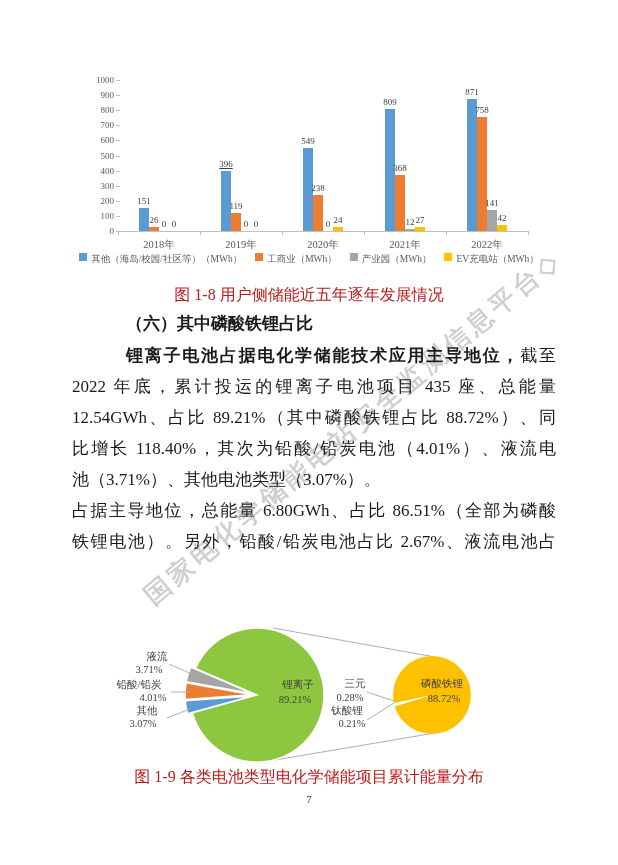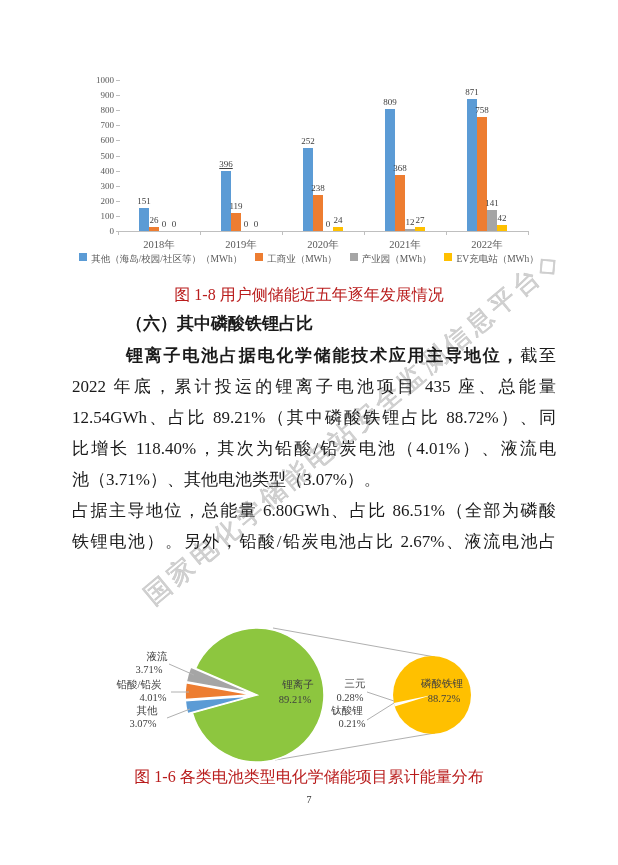--- a/index.html
+++ b/index.html
@@ -93,21 +93,21 @@
         <div class="bar" style="left: 103px; width: 10px; height: 59.796px; background: rgb(91, 155, 213);"></div>
         <div class="bar-value" style="left: 108px; bottom: 61.796px; text-decoration: underline;">396</div>
         <div class="bar" style="left: 113px; width: 10px; height: 17.969px; background: rgb(237, 125, 49);"></div>
         <div class="bar-value" style="left: 118px; bottom: 19.969px;">119</div>
         <div class="bar" style="left: 123px; width: 10px; height: 0px; background: rgb(165, 165, 165);"></div>
         <div class="bar-value" style="left: 128px; bottom: 2px;">0</div>
         <div class="bar" style="left: 133px; width: 10px; height: 0px; background: rgb(255, 192, 0);"></div>
         <div class="bar-value" style="left: 138px; bottom: 2px;">0</div>
         <div class="xcat-label" style="left: 123px;">2019年</div>
         <div class="bar" style="left: 185px; width: 10px; height: 82.899px; background: rgb(91, 155, 213);"></div>
-        <div class="bar-value" style="left: 190px; bottom: 84.899px;">252</div>
+        <div class="bar-value" style="left: 190px; bottom: 84.899px;">549</div>
         <div class="bar" style="left: 195px; width: 10px; height: 35.938px; background: rgb(237, 125, 49);"></div>
         <div class="bar-value" style="left: 200px; bottom: 37.938px;">238</div>
         <div class="bar" style="left: 205px; width: 10px; height: 0px; background: rgb(165, 165, 165);"></div>
         <div class="bar-value" style="left: 210px; bottom: 2px;">0</div>
         <div class="bar" style="left: 215px; width: 10px; height: 3.624px; background: rgb(255, 192, 0);"></div>
         <div class="bar-value" style="left: 220px; bottom: 5.624px;">24</div>
         <div class="xcat-label" style="left: 205px;">2020年</div>
         <div class="bar" style="left: 267px; width: 10px; height: 122.159px; background: rgb(91, 155, 213);"></div>
         <div class="bar-value" style="left: 272px; bottom: 124.159px; margin-top: 8px;">809</div>
         <div class="bar" style="left: 277px; width: 10px; height: 55.568px; background: rgb(237, 125, 49);"></div>
@@ -194,16 +194,16 @@
     <text class="pie-label" x="193" y="76" text-anchor="middle">锂离子</text>
     <text class="pie-label" x="190" y="91" text-anchor="middle">89.21%</text>
     <text class="pie-label" x="250" y="75" text-anchor="middle">三元</text>
     <text class="pie-label" x="245" y="89" text-anchor="middle">0.28%</text>
     <text class="pie-label" x="242" y="102" text-anchor="middle">钛酸锂</text>
     <text class="pie-label" x="247" y="115" text-anchor="middle">0.21%</text>
     <text class="pie-label" x="337" y="75" text-anchor="middle">磷酸铁锂</text>
     <text class="pie-label" x="339" y="90" text-anchor="middle">88.72%</text>
   </svg>
 
-  <div class="fig-caption caption-2">图 1-6 各类电池类型电化学储能项目累计能量分布</div>
+  <div class="fig-caption caption-2">图 1-9 各类电池类型电化学储能项目累计能量分布</div>
 
   <div class="page-number">7</div>
 </div>
 
 </body></html>

